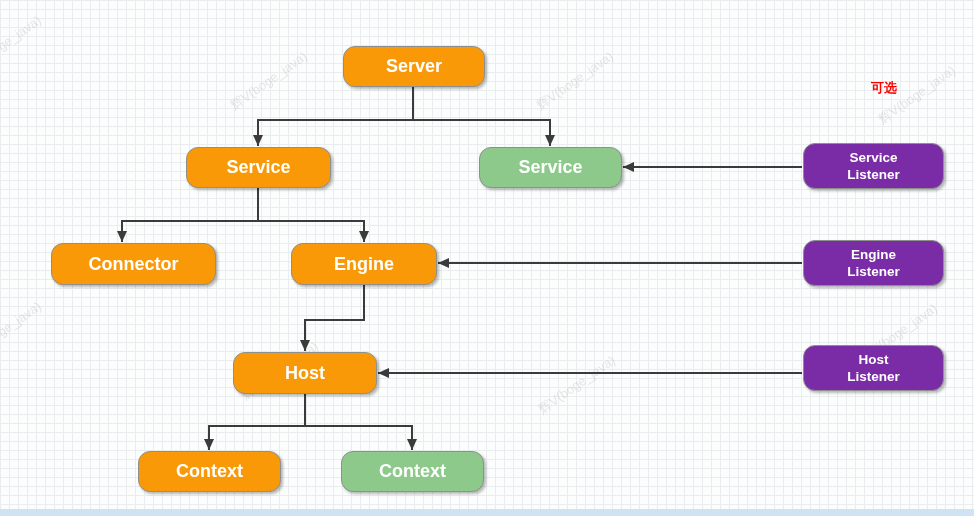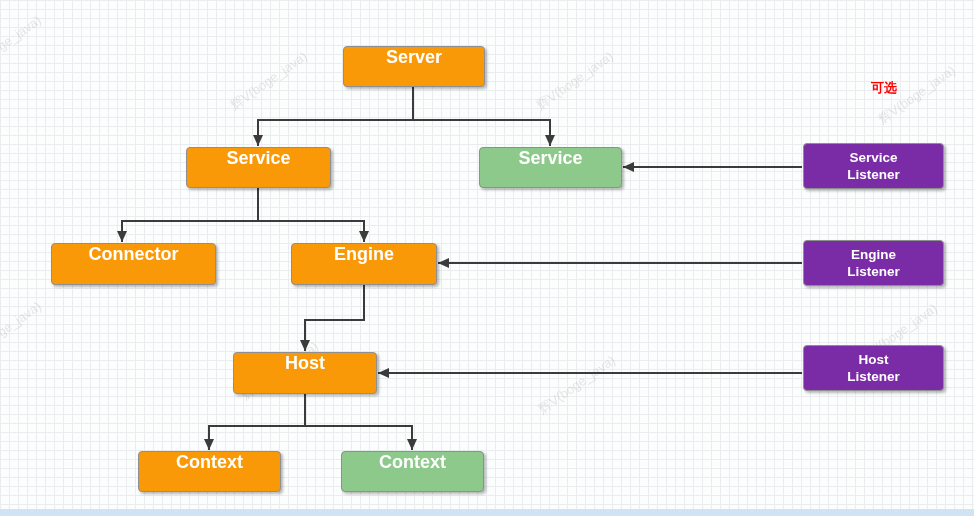--- a/index.html
+++ b/index.html
@@ -12,24 +12,24 @@
       linear-gradient(#e9edef 1px, transparent 1px),
       linear-gradient(90deg, #e9edef 1px, transparent 1px);
     background-size:9px 9px;
   }
   .bottom-strip {
     position:absolute; left:0; bottom:0; width:974px; height:7px;
     background:#cfe3f4;
   }
   .node {
     position:absolute;
-    display:flex; justify-content:center;
+    display:flex; align-items:center; justify-content:center;
     box-sizing:border-box;
     border:1px solid #8f8f8f;
-    border-radius:4px;
+    border-radius:12px;
     box-shadow:2px 2px 3px rgba(0,0,0,0.28);
     color:#ffffff; font-weight:bold; text-align:center;
   }
   .orange { background:#F99908; }
   .green  { background:#8CC98A; }
   .purple { background:#7A2BA6; flex-direction:column; font-size:13.5px; line-height:17px; }
   .node .main-label { font-size:18px; }
 
   .n-server        { left:343px; top:46px;  width:142px; height:41px; }
   .n-service-left  { left:186px; top:147px; width:145px; height:41px; }

